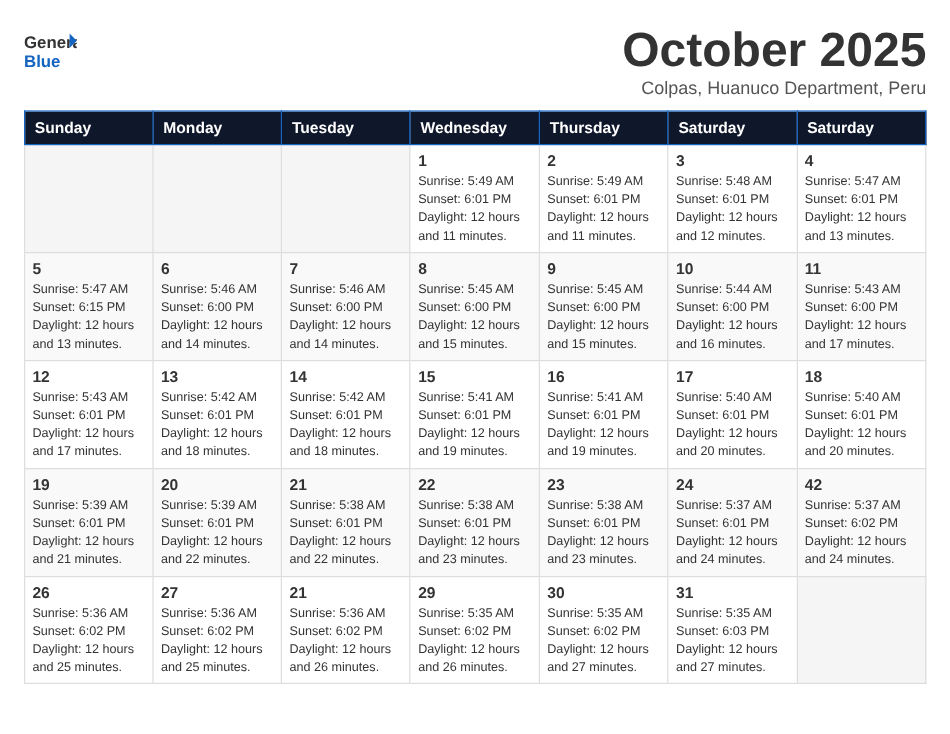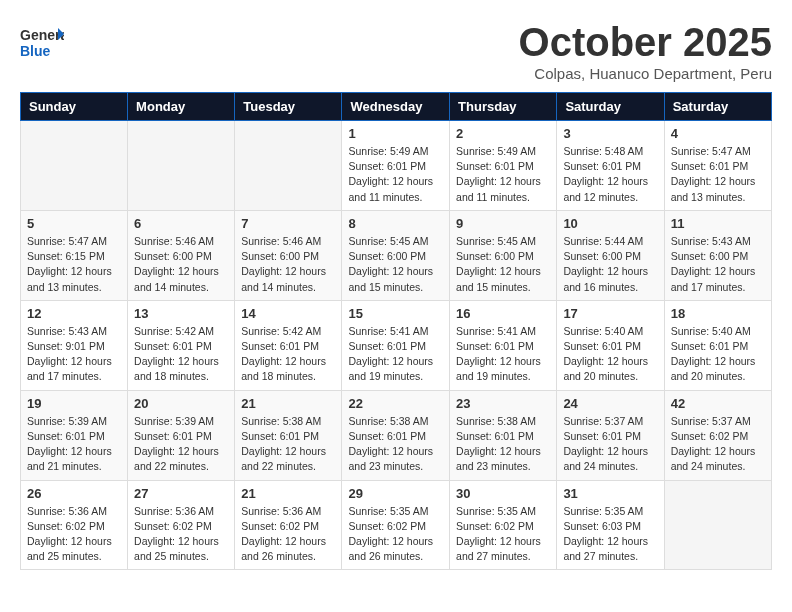--- a/index.html
+++ b/index.html
@@ -176,21 +176,21 @@
           <span class="day-number">11</span>
           <div class="day-info">Sunrise: 5:43 AM
 Sunset: 6:00 PM
 Daylight: 12 hours and 17 minutes.</div>
         </td>
       </tr>
       <tr>
         <td>
           <span class="day-number">12</span>
           <div class="day-info">Sunrise: 5:43 AM
-Sunset: 9:01 PM
+Sunset: 6:01 PM
 Daylight: 12 hours and 17 minutes.</div>
         </td>
         <td>
           <span class="day-number">13</span>
           <div class="day-info">Sunrise: 5:42 AM
 Sunset: 6:01 PM
 Daylight: 12 hours and 18 minutes.</div>
         </td>
         <td>
           <span class="day-number">14</span>

